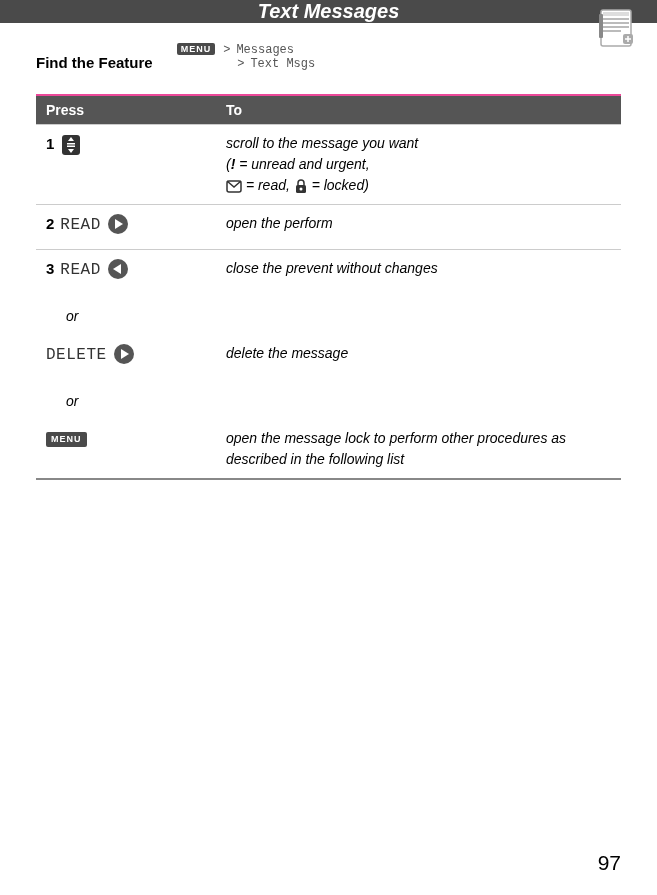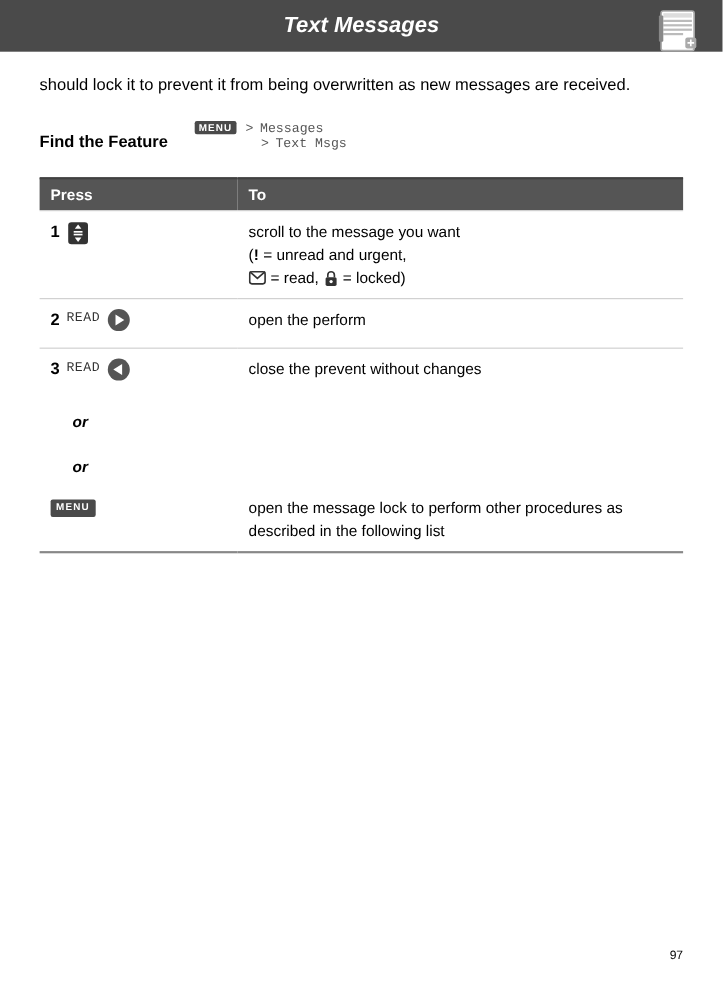--- a/index.html
+++ b/index.html
@@ -11,21 +11,21 @@
       font-family: Arial, Helvetica, sans-serif;
       font-size: 15px;
       color: #000000;
       position: relative;
     }
 
     
     .header {
       background: #4a4a4a;
       text-align: center;
-      padding: 12px 20px;
+      padding: 0 20px;
       position: relative;
       display: flex;
       align-items: center;
       justify-content: center;
     }
     .header-title {
       color: #ffffff;
       font-size: 20px;
       font-style: italic;
       font-weight: bold;
@@ -91,21 +91,21 @@
     .nav-text {
       font-family: 'Courier New', Courier, monospace;
       font-size: 12px;
       color: #555;
     }
 
     
     .press-table {
       width: 100%;
       border-collapse: collapse;
-      border-top: 2px solid #404040;
+      border-top: 2px solid #ec4899;
       border-bottom: 2px solid #888;
       margin-top: 10px;
     }
 
     .table-header-row {
       background: #555;
       color: #ffffff;
     }
     .table-header-row th {
       padding: 6px 10px;
@@ -133,48 +133,49 @@
       vertical-align: top;
     }
 
     .press-content {
       display: flex;
       align-items: flex-start;
       gap: 6px;
     }
 
     .small-label {
-      font-size: 12px;
+      font-size: 16px;
       font-family: 'Courier New', Courier, monospace;
       letter-spacing: 0.5px;
       color: #333;
     }
 
     .or-text {
       font-style: italic;
-      font-weight: bold;
+      font-weight: normal;
       font-size: 14px;
       padding-left: 20px;
       display: block;
       margin-top: 4px;
     }
 
     .row-indent {
       padding-left: 28px;
     }
 
     .page-number {
       position: absolute;
       bottom: 20px;
       right: 36px;
-      font-size: 11px;
+      font-size: 21px;
     }
 
     .description-cell {
       line-height: 1.55;
+      font-style: italic;
     }
 
     
     .no-border td {
       border-top: none;
     }
 
     .menu-badge-inline {
       background: #4a4a4a;
       color: #fff;
@@ -204,21 +205,20 @@
       <rect x="28" y="28" width="10" height="10" rx="2" fill="#aaa"></rect>
       <line x1="30" y1="33" x2="36" y2="33" stroke="#fff" stroke-width="1.5"></line>
       <line x1="33" y1="30" x2="33" y2="36" stroke="#fff" stroke-width="1.5"></line>
       <rect x="4" y="8" width="4" height="24" rx="1" fill="#888"></rect>
     </svg>
   </div>
 </div>
 
 <div class="content">
 
-  <p class="intro-text">should lock it to prevent it from being overwritten as new messages are received.</p>
 
   <div class="find-feature-section">
     <span class="find-feature-label">Find the Feature</span>
     <div style="display:flex; align-items:flex-start; gap:8px;">
       <span class="menu-badge">MENU</span>
       <div class="find-feature-nav">
         <div class="nav-line">
           <span class="nav-arrow">&gt;</span>
           <span class="nav-text">Messages</span>
         </div>
@@ -305,20 +305,34 @@
         <td class="description-cell">close the prevent without changes</td>
       </tr>
 
       <tr class="table-row no-border">
         <td class="press-cell">
           <span class="or-text">or</span>
         </td>
         <td></td>
       </tr>
 
+      <tr class="table-row no-border">
+        <td class="press-cell row-indent">
+          <div class="press-content">
+            <span class="small-label">DELETE</span>
+            <span>
+              <svg width="22" height="22" viewBox="0 0 22 22" xmlns="http://www.w3.org/2000/svg">
+                <circle cx="11" cy="11" r="10" fill="#555"></circle>
+                <polygon points="8,6 16,11 8,16" fill="#fff"></polygon>
+              </svg>
+            </span>
+          </div>
+        </td>
+        <td class="description-cell">delete the message</td>
+      </tr>
 
       <tr class="table-row no-border">
         <td class="press-cell">
           <span class="or-text">or</span>
         </td>
         <td></td>
       </tr>
 
       <tr class="table-row no-border">
         <td class="press-cell row-indent">

